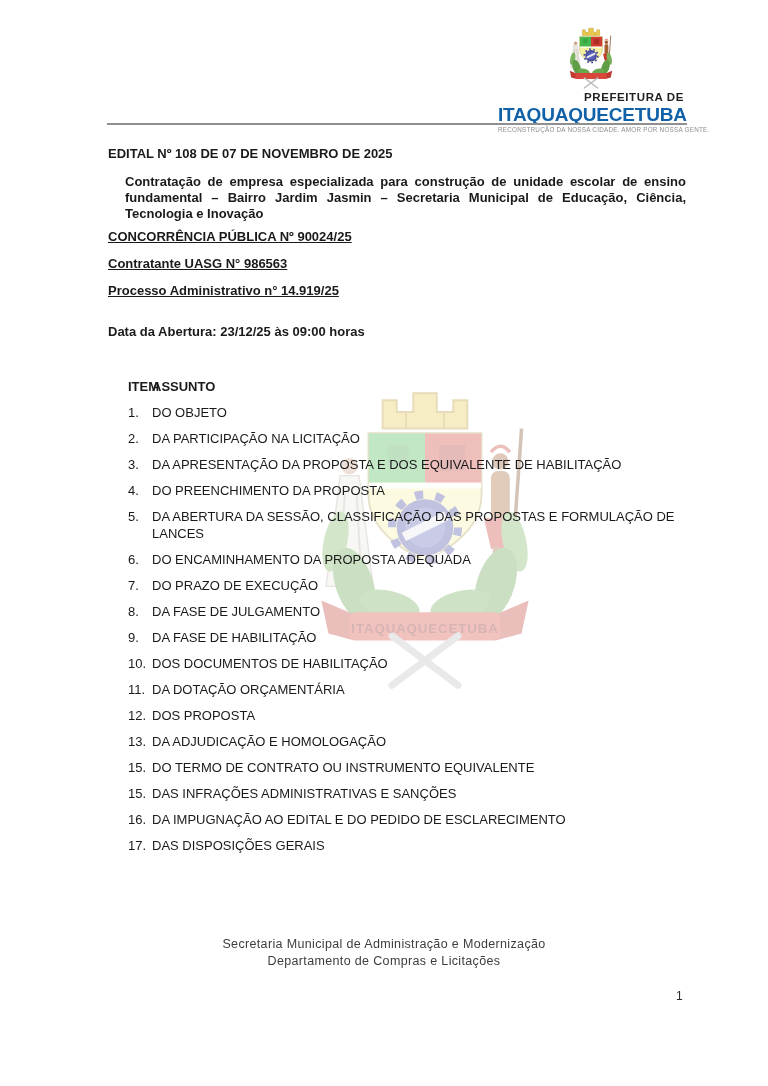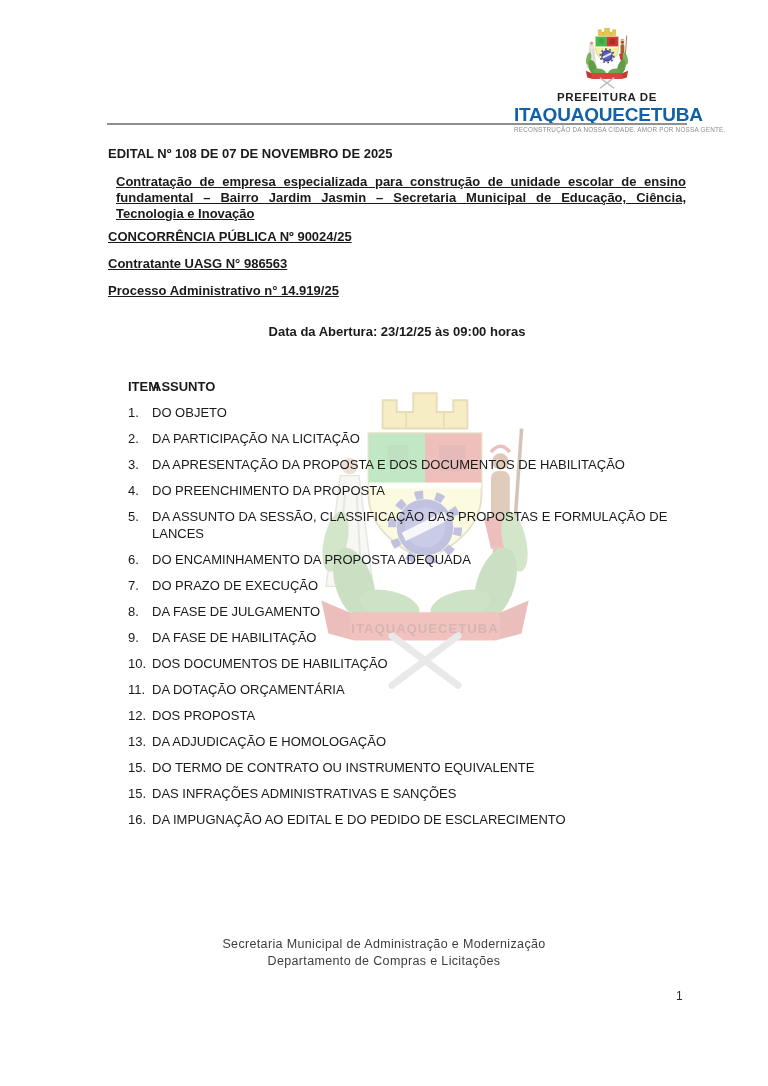--- a/index.html
+++ b/index.html
@@ -8,22 +8,22 @@
     width: 768px; height: 1086px;
     background: #ffffff;
     font-family: "Liberation Sans", sans-serif;
     color: #1a1a1a;
     overflow: hidden;
   }
   .page { position: relative; width: 768px; height: 1086px; background: #fff; }
 
   
   .letterhead {
-    position: absolute; top: 24px; right: 68px; width: 186px;
-    text-align: center; z-index: 2;
+    position: absolute; top: 24px; right: 84px; width: 186px;
+    text-align: right; z-index: 2;
   }
   .letterhead .coat { display: block; margin: 0 auto 2px auto; }
   .org-line1 {
     font-size: 11.5px; font-weight: bold; letter-spacing: 0.6px;
     color: #1f1f1f; line-height: 13px;
   }
   .org-line2 {
     font-size: 19px; font-weight: bold; letter-spacing: -0.2px;
     color: #1061a8; line-height: 21px;
   }
@@ -42,24 +42,24 @@
     opacity: 0.32; z-index: 0; pointer-events: none;
   }
 
   
   .content {
     position: absolute; left: 108px; top: 146px; width: 578px; z-index: 1;
     font-size: 13px; line-height: 16px;
   }
   .doc-title { font-weight: bold; margin: 0 0 12px 0; }
   .doc-subject {
-    font-weight: bold; text-align: justify; margin: 0 0 7px 8px; text-decoration: underline;
+    font-weight: bold; text-align: justify; margin: 0 0 7px 17px;
   }
   .meta-line { font-weight: bold; margin: 0 0 11px 0; text-decoration: underline; }
-  .opening-date { font-weight: bold; margin: 25px 0 0 0; text-align: center; }
+  .opening-date { font-weight: bold; margin: 25px 0 0 0; }
 
   .toc { margin-top: 38px; }
   .toc-header { font-weight: bold; margin-bottom: 9px; line-height: 17px; }
   .toc-header .num, .toc-row .num {
     display: inline-block; width: 44px; vertical-align: top; padding-left: 20px;
   }
   .toc-list { list-style: none; margin: 0; padding: 0; }
   .toc-row { margin-bottom: 9px; line-height: 17px; }
   .toc-row .lbl {
     display: inline-block; width: 532px; vertical-align: top;
@@ -162,34 +162,35 @@
     <p class="meta-line">Processo Administrativo n° 14.919/25</p>
     <p class="opening-date">Data da Abertura: 23/12/25 às 09:00 horas</p>
 
     <div class="toc">
       <div class="toc-header">
         <span class="num">ITEM</span><span class="hdr-lbl">ASSUNTO</span>
       </div>
       <ol class="toc-list">
         <li class="toc-row"><span class="num">1.</span><span class="lbl">DO OBJETO</span></li>
         <li class="toc-row"><span class="num">2.</span><span class="lbl">DA PARTICIPAÇÃO NA LICITAÇÃO</span></li>
-        <li class="toc-row"><span class="num">3.</span><span class="lbl">DA APRESENTAÇÃO DA PROPOSTA E DOS DOCUMENTOS DE HABILITAÇÃO</span></li>
+        <li class="toc-row"><span class="num">3.</span><span class="lbl">DA APRESENTAÇÃO DA PROPOSTA E DOS EQUIVALENTE DE HABILITAÇÃO</span></li>
         <li class="toc-row"><span class="num">4.</span><span class="lbl">DO PREENCHIMENTO DA PROPOSTA</span></li>
-        <li class="toc-row"><span class="num">5.</span><span class="lbl">DA ASSUNTO DA SESSÃO, CLASSIFICAÇÃO DAS PROPOSTAS E FORMULAÇÃO DE LANCES</span></li>
+        <li class="toc-row"><span class="num">5.</span><span class="lbl">DA ABERTURA DA SESSÃO, CLASSIFICAÇÃO DAS PROPOSTAS E FORMULAÇÃO DE LANCES</span></li>
         <li class="toc-row"><span class="num">6.</span><span class="lbl">DO ENCAMINHAMENTO DA PROPOSTA ADEQUADA</span></li>
         <li class="toc-row"><span class="num">7.</span><span class="lbl">DO PRAZO DE EXECUÇÃO</span></li>
         <li class="toc-row"><span class="num">8.</span><span class="lbl">DA FASE DE JULGAMENTO</span></li>
         <li class="toc-row"><span class="num">9.</span><span class="lbl">DA FASE DE HABILITAÇÃO</span></li>
         <li class="toc-row"><span class="num">10.</span><span class="lbl">DOS DOCUMENTOS DE HABILITAÇÃO</span></li>
         <li class="toc-row"><span class="num">11.</span><span class="lbl">DA DOTAÇÃO ORÇAMENTÁRIA</span></li>
         <li class="toc-row"><span class="num">12.</span><span class="lbl">DOS PROPOSTA</span></li>
         <li class="toc-row"><span class="num">13.</span><span class="lbl">DA ADJUDICAÇÃO E HOMOLOGAÇÃO</span></li>
         <li class="toc-row"><span class="num">15.</span><span class="lbl">DO TERMO DE CONTRATO OU INSTRUMENTO EQUIVALENTE</span></li>
         <li class="toc-row"><span class="num">15.</span><span class="lbl">DAS INFRAÇÕES ADMINISTRATIVAS E SANÇÕES</span></li>
         <li class="toc-row"><span class="num">16.</span><span class="lbl">DA IMPUGNAÇÃO AO EDITAL E DO PEDIDO DE ESCLARECIMENTO</span></li>
+        <li class="toc-row"><span class="num">17.</span><span class="lbl">DAS DISPOSIÇÕES GERAIS</span></li>
       </ol>
     </div>
   </div>
 
   <div class="footer">
     <div>Secretaria Municipal de Administração e Modernização</div>
     <div>Departamento de Compras e Licitações</div>
   </div>
   <div class="page-number">1</div>
 

